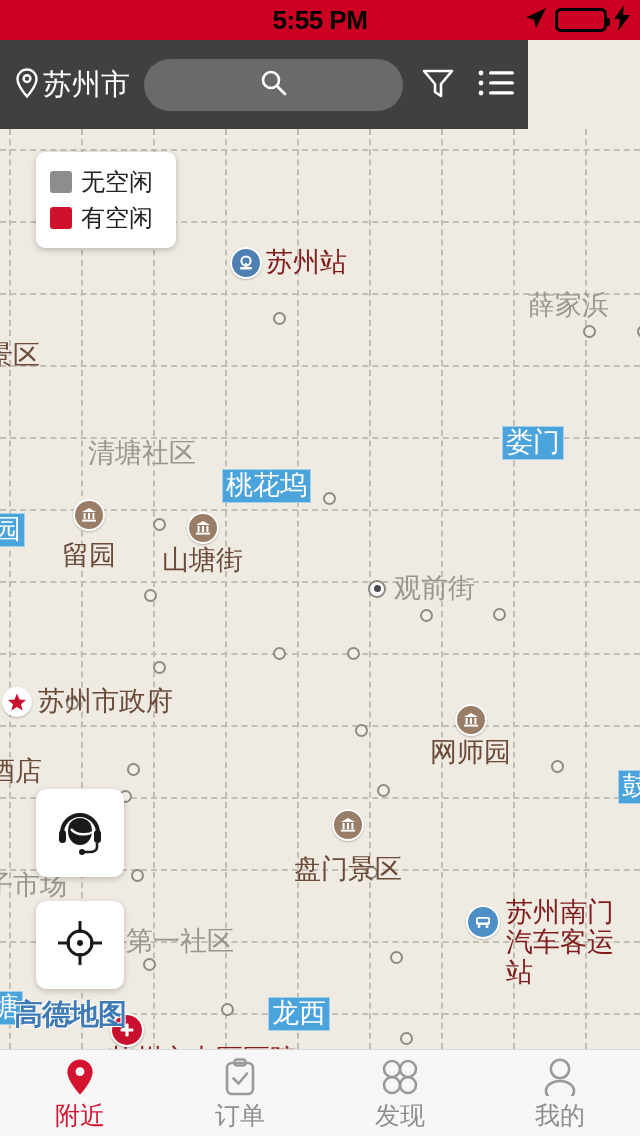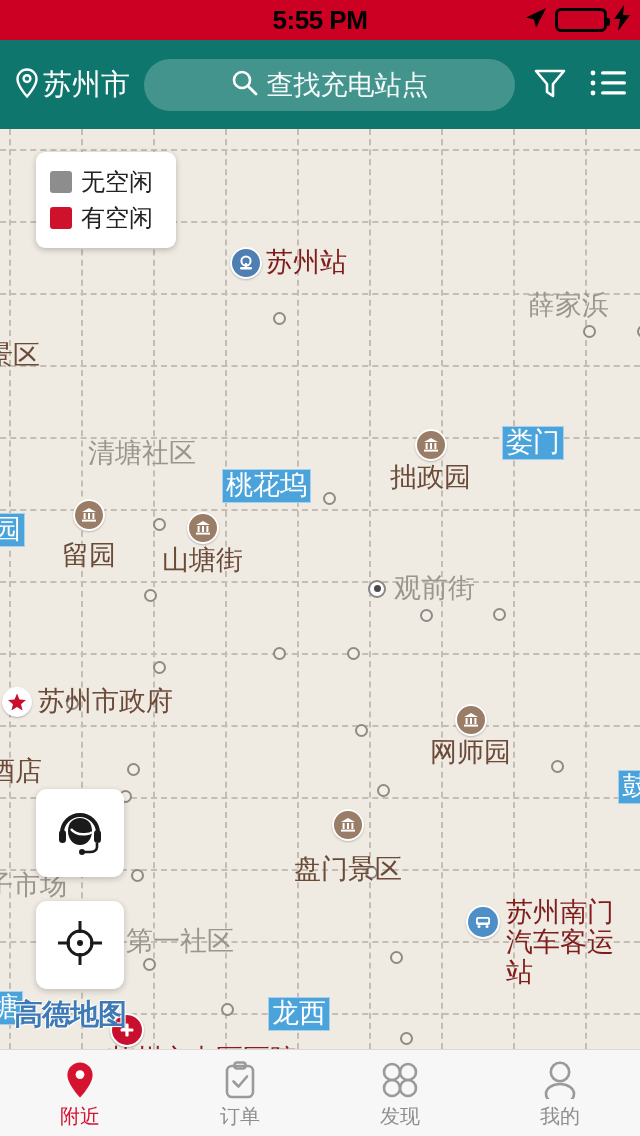--- a/index.html
+++ b/index.html
@@ -30,22 +30,22 @@
   }
   .batt-fill{width:100%;height:100%;background:#4CD353;border-radius:2px;}
   .batt-nub{
     position:absolute;right:-6px;top:7px;width:4px;height:8px;
     background:#000;border-radius:0 2px 2px 0;
   }
   .bolt-glyph{font-size:24px;color:#000;line-height:1;}
 
   
   #app-header{
-    position:absolute;top:40px;left:0;width:640px;height:89px;
-    background:#0f766e;display:flex;align-items:center;padding:0 14px;
+    position:absolute;top:40px;left:0;width:528px;height:89px;
+    background:#404040;display:flex;align-items:center;padding:0 14px;
   }
   #city-selector{display:flex;align-items:center;gap:3px;cursor:pointer;flex:0 0 auto;}
   #city-selector .city-label{color:#fff;font-size:29px;letter-spacing:0px;}
   #search-pill{
     flex:1 1 auto;height:52px;margin:0 17px 0 14px;
     background:rgba(255,255,255,0.22);border-radius:26px;
     display:flex;align-items:center;justify-content:center;gap:9px;cursor:text;
   }
   #search-pill .ph{color:#fff;font-size:27px;opacity:0.96;}
   .hdr-icon{flex:0 0 auto;cursor:pointer;}
@@ -151,21 +151,21 @@
   
   #tab-bar{
     position:absolute;left:0;bottom:0;width:640px;height:87px;
     background:#F7F7F7;border-top:1px solid #DADADA;
     display:flex;align-items:stretch;
   }
   .tab{
     flex:1 1 0;display:flex;flex-direction:column;align-items:center;
     justify-content:center;gap:7px;cursor:pointer;
   }
-  .tab .tab-label{font-size:20px;color:#8E8E8E;line-height:1;}
+  .tab .tab-label{font-size:25px;color:#8E8E8E;line-height:1;}
   .tab.active .tab-label{color:#D41331;}
   .tab-ico{height:38px;display:flex;align-items:flex-end;justify-content:center;}
   #scan-tab{position:relative;}
   #scan-button{
     position:absolute;left:50%;top:-32px;transform:translateX(-50%);
     width:86px;height:86px;border-radius:50%;background:#D9232E;
     box-shadow:0 0 0 7px #F7F7F7;
     display:flex;align-items:center;justify-content:center;cursor:pointer;
   }
   #scan-tab .tab-label{position:absolute;bottom:12px;left:0;width:100%;text-align:center;}
@@ -203,21 +203,20 @@
     <span class="city-label">苏州市</span>
   </div>
 
   <div id="search-pill">
     <span>
       <svg width="27" height="27" viewBox="0 0 27 27">
           <circle cx="11" cy="11" r="8" fill="none" stroke="#fff" stroke-width="2.6"></circle>
           <line x1="17.2" y1="17.2" x2="25" y2="25" stroke="#fff" stroke-width="2.8" stroke-linecap="round"></line>
         </svg>
     </span>
-    <span class="ph">查找充电站点</span>
   </div>
 
   <span class="hdr-icon" id="filter-icon">
     <svg width="36" height="36" viewBox="0 0 36 36">
         <path d="M4 6 H32 L21 19 V31 L15 27 V19 Z" fill="none" stroke="#fff" stroke-width="2.6" stroke-linejoin="round"></path>
       </svg>
   </span>
   <span class="hdr-icon">
     <svg width="36" height="32" viewBox="0 0 36 32">
       <circle cx="3" cy="6" r="2.4" fill="#fff"></circle>
@@ -304,32 +303,20 @@
   </div>
 
   <div class="poi" style="left:528px;top:162px">
     <span class="poi-txt gray">薛家浜</span>
   </div>
 
   <div class="poi" style="left:88px;top:310px">
     <span class="poi-txt gray">清塘社区</span>
   </div>
 
-  <div class="poi" style="left:390px;top:300px;flex-direction:column;gap:2px">
-    <span class="mk-mon">
-      <svg width="18" height="18" viewBox="0 0 18 18">
-          <path d="M9 2 L16 6 H2 Z" fill="#fff"></path>
-          <rect x="3.6" y="7" width="2" height="6" fill="#fff"></rect>
-          <rect x="8" y="7" width="2" height="6" fill="#fff"></rect>
-          <rect x="12.4" y="7" width="2" height="6" fill="#fff"></rect>
-          <rect x="2" y="13.6" width="14" height="2" fill="#fff"></rect>
-        </svg>
-    </span>
-    <span class="poi-txt brown">拙政园</span>
-  </div>
 
   <div class="poi" style="left:62px;top:370px;flex-direction:column;gap:10px">
     <span class="mk-mon">
       <svg width="18" height="18" viewBox="0 0 18 18">
           <path d="M9 2 L16 6 H2 Z" fill="#fff"></path>
           <rect x="3.6" y="7" width="2" height="6" fill="#fff"></rect>
           <rect x="8" y="7" width="2" height="6" fill="#fff"></rect>
           <rect x="12.4" y="7" width="2" height="6" fill="#fff"></rect>
           <rect x="2" y="13.6" width="14" height="2" fill="#fff"></rect>
         </svg>

